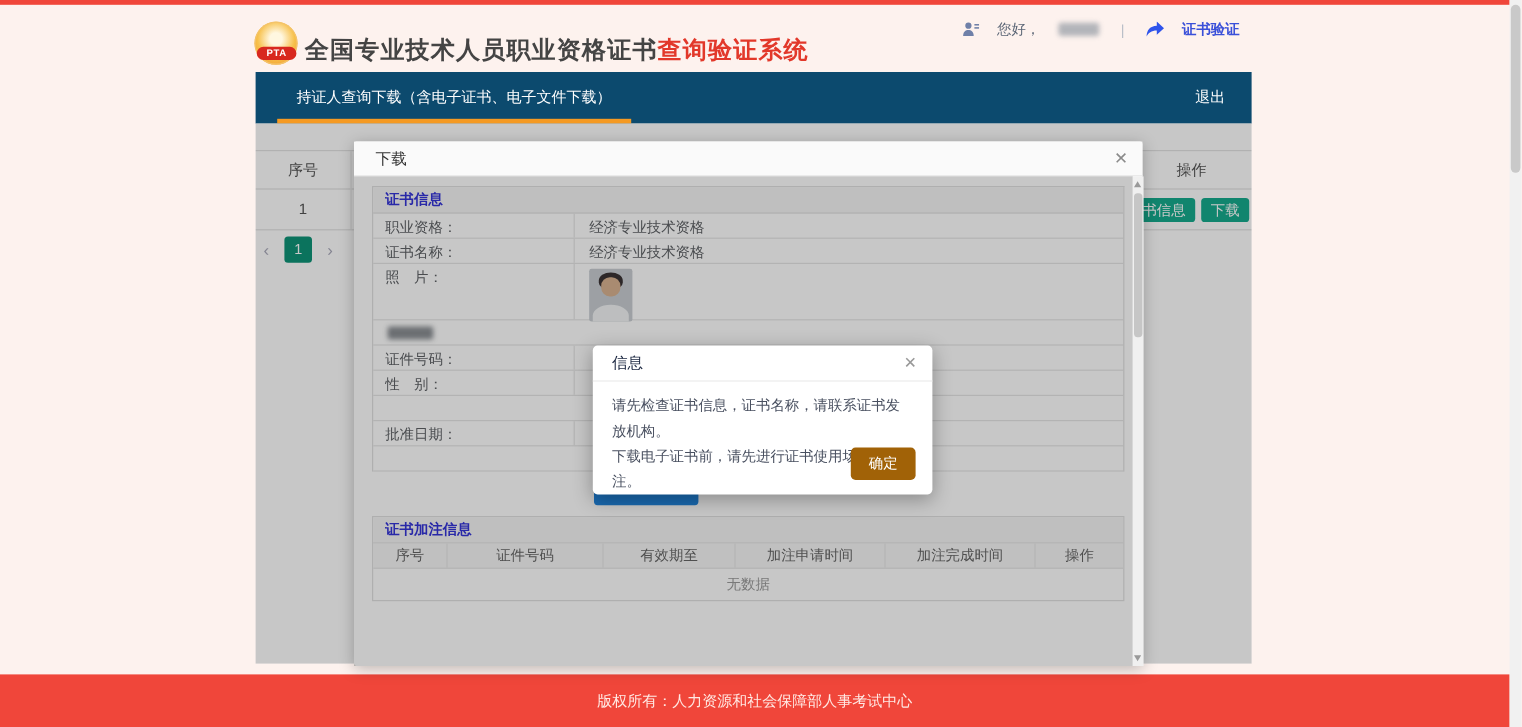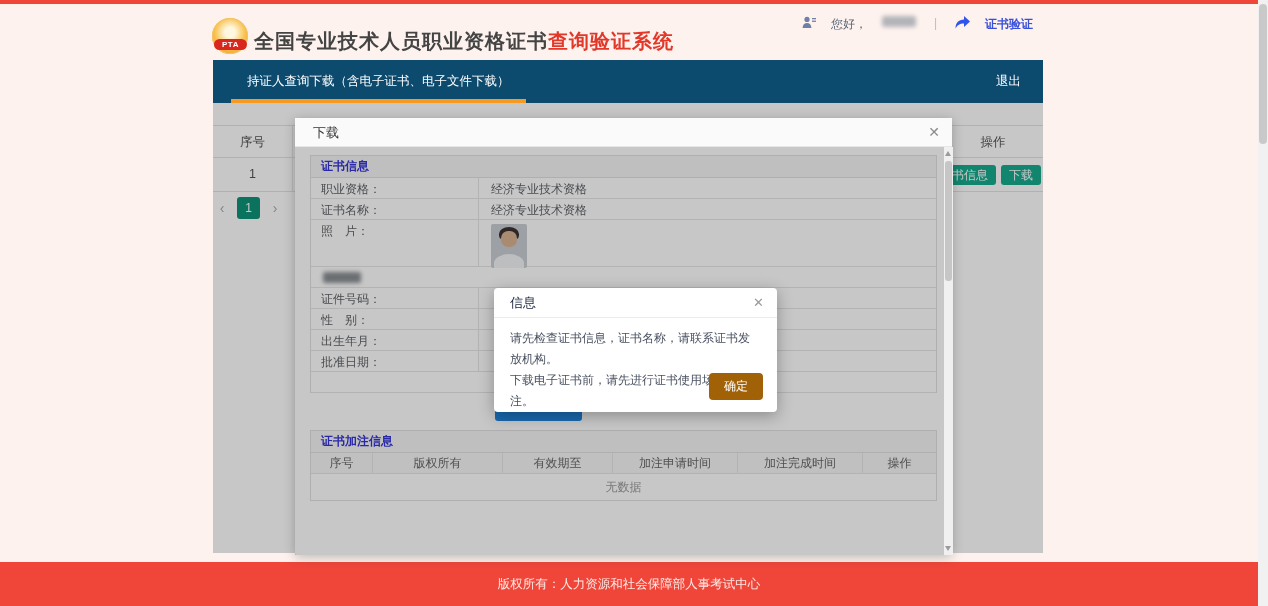--- a/index.html
+++ b/index.html
@@ -15,21 +15,21 @@
   .site-header { position:absolute; left:0; top:4px; width:1258px; height:56px; }
   .logo { position:absolute; left:212px; top:14px; width:36px; height:36px; border-radius:50%;
           background:radial-gradient(circle at 50% 40%, #fff7e0 18%, #f7c04a 55%, #f0922b 100%);
           box-shadow:0 0 0 1px #f3c36b inset; }
   .logo-badge { position:absolute; left:2px; bottom:4px; background:#d8281e; color:#fff; font-size:8px;
           font-weight:bold; border-radius:7px; padding:1px 8px; letter-spacing:.5px; }
   .site-title { position:absolute; left:254px; top:24px; font-size:20px; font-weight:bold; color:#444;
           letter-spacing:1px; white-space:nowrap; }
   .site-title .accent { color:#e2382a; }
   .user-area { position:absolute; right:225px; top:12px; font-size:12px; color:#5a6575; display:flex;
-          align-items:flex-start; gap:15px; }
+          align-items:center; gap:15px; }
   .user-icon svg { display:block; }
   .blur-chip { display:inline-block; width:34px; height:11px; background:#9aa0a8; border-radius:2px;
           filter:blur(2px); opacity:.75; }
   .user-divider { color:#b9bec7; margin:0 3px; }
   .share-icon svg { display:block; }
   .verify-link { color:#3a50d9; font-weight:bold; cursor:pointer; }
 
   
   .nav-bar { position:absolute; left:213px; top:60px; width:830px; height:43px; background:#0c4a6e; }
   .nav-item { position:absolute; left:18px; top:0; height:43px; line-height:43px; padding:0 16px;
@@ -236,37 +236,36 @@
         </div>
         <div class="cert-row">
           <div class="cert-label">证件号码：</div>
           <div class="cert-value"></div>
         </div>
         <div class="cert-row">
           <div class="cert-label">性　别：</div>
           <div class="cert-value"></div>
         </div>
         <div class="cert-row">
-          <div class="cert-label">出生年月：</div>
           <div class="cert-value"></div>
         </div>
         <div class="cert-row">
           <div class="cert-label">批准日期：</div>
           <div class="cert-value"></div>
         </div>
         <div class="cert-row empty-row"></div>
       </div>
 
       <button class="hidden-blue-btn"></button>
 
       <div class="annot-table">
         <div class="sec-title-row">证书加注信息</div>
         <div class="annot-head">
           <div class="ac1">序号</div>
-          <div class="ac2">版权所有</div>
+          <div class="ac2">证件号码</div>
           <div class="ac3">有效期至</div>
           <div class="ac4">加注申请时间</div>
           <div class="ac5">加注完成时间</div>
           <div class="ac6">操作</div>
         </div>
         <div class="no-data-row">无数据</div>
       </div>
 
     </div>
   </div>

